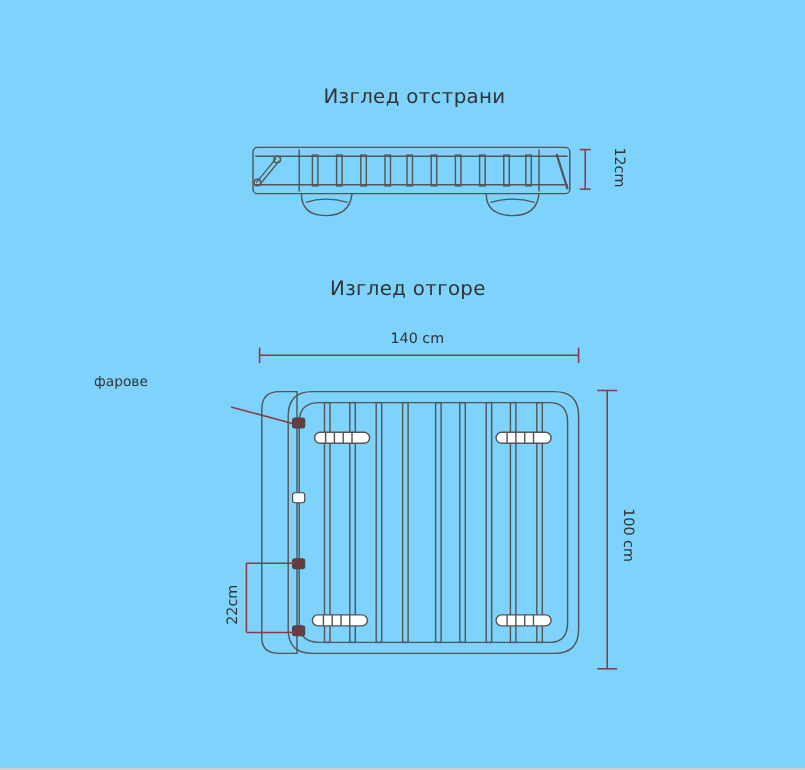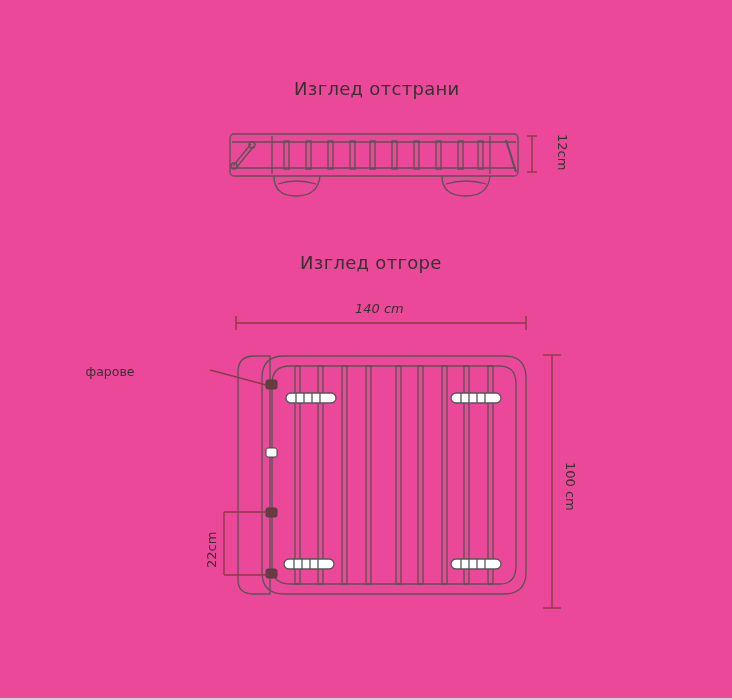--- a/index.html
+++ b/index.html
@@ -1,19 +1,19 @@
 <!DOCTYPE html>
 <html><head>
 <meta charset="utf-8">
 <style>
   html, body { margin: 0; padding: 0; background: #ffffff; }
   body { width: 732px; height: 700px; position: relative; overflow: hidden; font-family: "DejaVu Sans", sans-serif; }
-  .canvas { position: absolute; left: 0; top: 0; width: 732px; height: 700px; background: #ec4899; }
+  .canvas { position: absolute; left: 0; top: 0; width: 732px; height: 700px; background: #7dd3fc; }
   .title { position: absolute; font-size: 18px; color: #333; letter-spacing: 0.3px; }
-  .label { position: absolute; font-size: 13px; color: #333; font-style: italic; }
+  .label { position: absolute; font-size: 13px; color: #333; }
   .note { position: absolute; font-size: 12.5px; color: #333; line-height: 17px; text-align: center; }
   .vert { position: absolute; font-size: 13px; color: #333; transform-origin: left top; white-space: nowrap; }
   svg { position: absolute; left: 0; top: 0; }
   .bottom-bar { position: absolute; left: 0; bottom: 0; width: 732px; height: 2px; background: #cfcfcf; }
 </style>
 </head>
 <body>
 
 <div class="canvas">
 
@@ -129,17 +129,17 @@
       <line x1="210" y1="370" x2="266" y2="385"></line>
     </g>
   </svg>
 
   <div class="vert" style="left:556px; top:134px; transform: rotate(90deg) translate(0,-14px);">12cm</div>
   <div class="label" style="left:355px; top:301px;">140 cm</div>
   <div class="vert" style="left:578px; top:462px; transform: rotate(90deg);">100 cm</div>
   <div class="vert" style="left:204px; top:568px; transform: rotate(-90deg);">22cm</div>
 
   <div class="note" style="left:38px; top:338px; width:184px;">
-    <div style="padding-right:40px;margin-top:25px;">фарове</div>
+    <div style="padding-right:40px;">фарове</div>
   </div>
 
   <div class="bottom-bar"></div>
 </div>
 
 </body></html>

